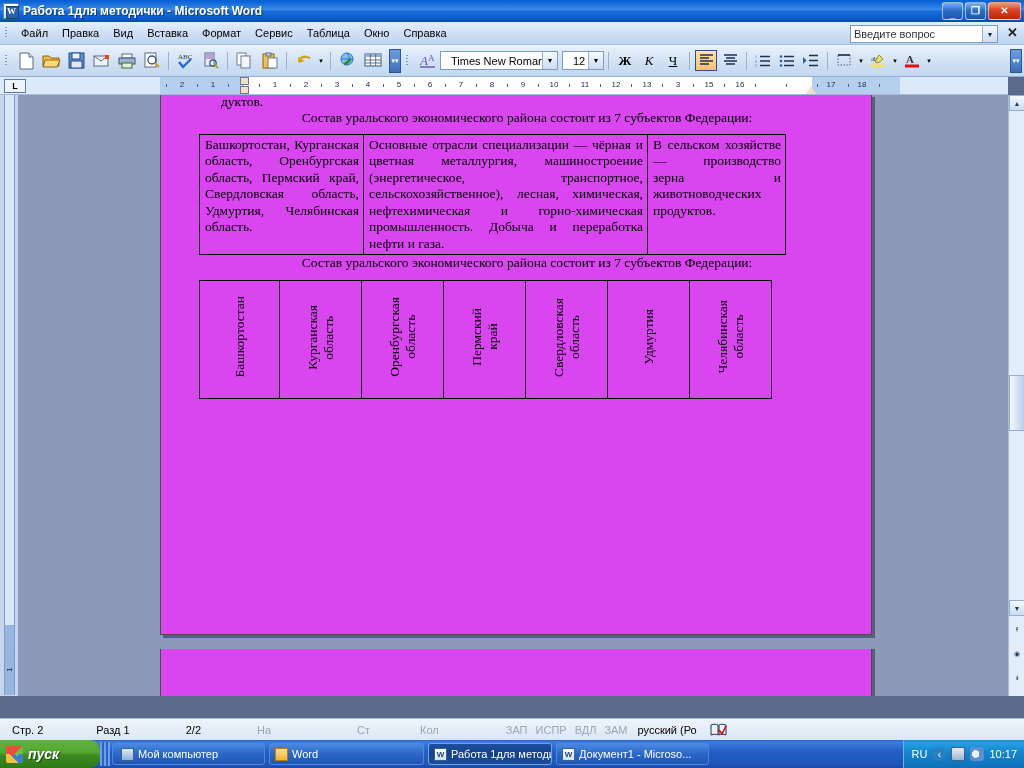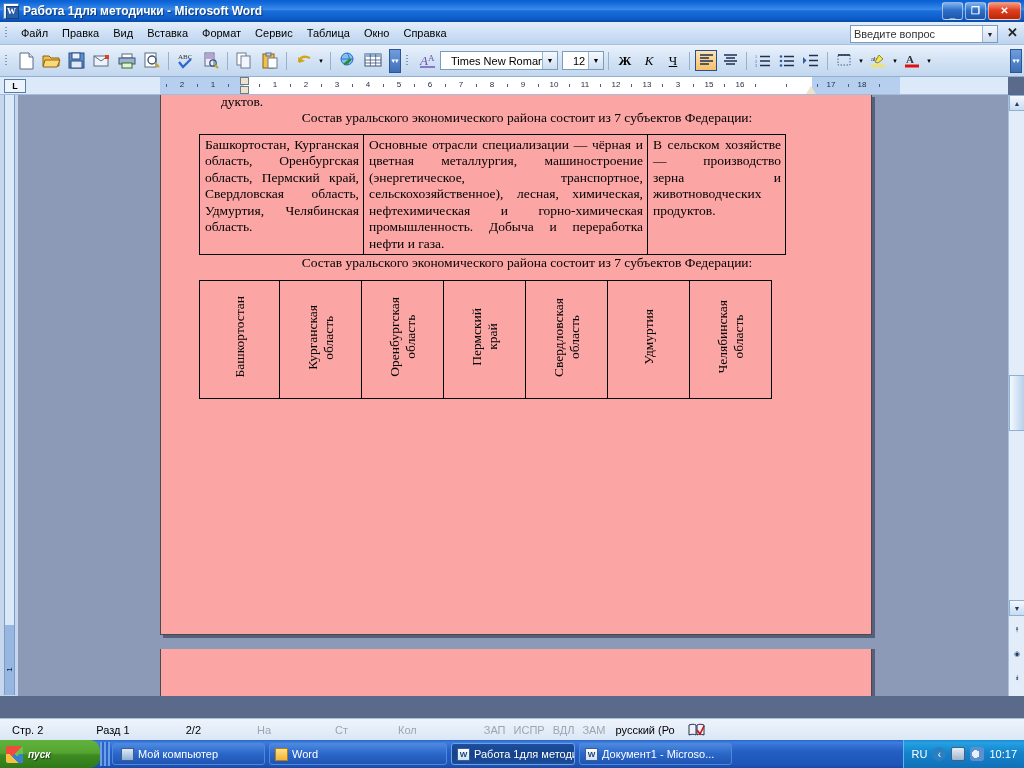--- a/index.html
+++ b/index.html
@@ -144,21 +144,21 @@
     position: absolute; left: 4px; width: 11px; font-size: 8px; color: #12203a;
     text-align: center; transform: rotate(-90deg);
   }
 
   
   .docarea {
     position: absolute; left: 18px; top: 95px; width: 990px; height: 601px;
     background: #8c9ab8; overflow: hidden;
   }
   .page {
-    position: absolute; left: 142px; top: -1px; width: 712px; background: #fca5a5;
+    position: absolute; left: 142px; top: -1px; width: 712px; background: #d946ef;
     border: 1px solid #4a4a4a; border-top: none;
   }
   .page.p1 { height: 541px; box-shadow: 3px 3px 0 #55617c; }
   .page.p2 { top: 554px; height: 48px; box-shadow: 3px 0 0 #55617c; }
   .pagebody { padding: 0 38px; font-family: "Liberation Serif", serif; font-size: 13.5px; color: #000; }
 
   .doc-line { margin: 0; line-height: 1.22; }
   .indent { text-indent: 22px; }
   .task-head {
     font-weight: bold; font-style: italic; font-size: 13.5px;
@@ -247,21 +247,21 @@
       linear-gradient(-135deg,#6bc04b 0 49%,transparent 49%);
     background-color: #3b7fd0; border-radius: 2px;
     position: relative; overflow: hidden;
   }
   .startbtn .flag::after {
     content: ""; position: absolute; left: 0; bottom: 0; width: 100%; height: 50%;
     background: linear-gradient(45deg,#f5c242 0 49%,transparent 49%),
                 linear-gradient(-45deg,#3b7fd0 0 49%,transparent 49%);
   }
   .startbtn .lbl {
-    color: #fff; font-size: 10px; font-style: italic; font-weight: bold;
+    color: #fff; font-size: 14px; font-style: italic; font-weight: bold;
     text-shadow: 1px 1px 1px rgba(0,0,0,.5);
     text-align: right;
   }
   .tbsep { width: 10px; height: 24px; flex: none;
     background-image: repeating-linear-gradient(to right,#6d9ee8 0 2px,#2a63c8 2px 4px); }
   .tbtn2 {
     height: 22px; margin: 0 2px; padding: 0 5px; display: flex; align-items: center;
     background: linear-gradient(to bottom,#4b89e0,#2a66c8 50%,#1f55b4);
     border: 1px solid #4f88d8; border-radius: 3px; color: #fff; font-size: 11px;
     white-space: nowrap; overflow: hidden; flex: none;
@@ -708,21 +708,21 @@
     </div>
     <div class="hthumb" style="margin-left:2px;"></div>
     <div style="flex:1;"></div>
   </div>
 
   <div class="sbar">
     <div class="sfield" style="margin-left:12px;">Стр. 2</div>
     <div class="sfield" style="margin-left:53px;">Разд 1</div>
     <div class="sfield" style="margin-left:56px;">2/2</div>
     <div class="sfield sdim" style="margin-left:56px;">На</div>
-    <div class="sfield sdim" style="margin-left:64px;">Ст</div>
+    <div class="sfield sdim" style="margin-left:86px;">Ст</div>
     <div class="sfield sdim" style="margin-left:50px;">Кол</div>
     <div class="sfield sdim" style="margin-left:67px;">ЗАП</div>
     <div class="sfield sdim" style="margin-left:8px;">ИСПР</div>
     <div class="sfield sdim" style="margin-left:8px;">ВДЛ</div>
     <div class="sfield sdim" style="margin-left:8px;">ЗАМ</div>
     <div class="sfield" style="margin-left:10px;">русский (Ро</div>
     <div style="margin-left:13px;">
       <svg width="17" height="14" viewBox="0 0 17 14">
           <path d="M1 2c3-1 5-1 7 0v10c-2-1-4-1-7 0z" fill="#eef2f8" stroke="#203050"></path>
           <path d="M16 2c-3-1-5-1-7 0v10c2-1 4-1 7 0z" fill="#eef2f8" stroke="#203050"></path>
@@ -735,21 +735,21 @@
     <div class="startbtn">
       <div class="flag"></div>
       <div class="lbl">пуск</div>
     </div>
     <div class="tbsep"></div>
 
     <div class="tbtn2" style="width:153px;padding-left:8px;">
       <div class="ti pc"></div>
       <span>Мой компьютер</span>
     </div>
-    <div class="tbtn2" style="width:178px;">
+    <div class="tbtn2" style="width:155px;">
       <div class="ti folder"></div>
       <span>Word</span>
     </div>
     <div class="tbtn2" style="width:124px;background:linear-gradient(to bottom,#1c4f9e,#15418a 50%,#1b4d9a);border-color:#6fa0e0;">
       <div class="ti word"></div>
       <span>Работа 1для методи...</span>
     </div>
     <div class="tbtn2" style="width:153px;">
       <div class="ti word"></div>
       <span>Документ1 - Microso...</span>

